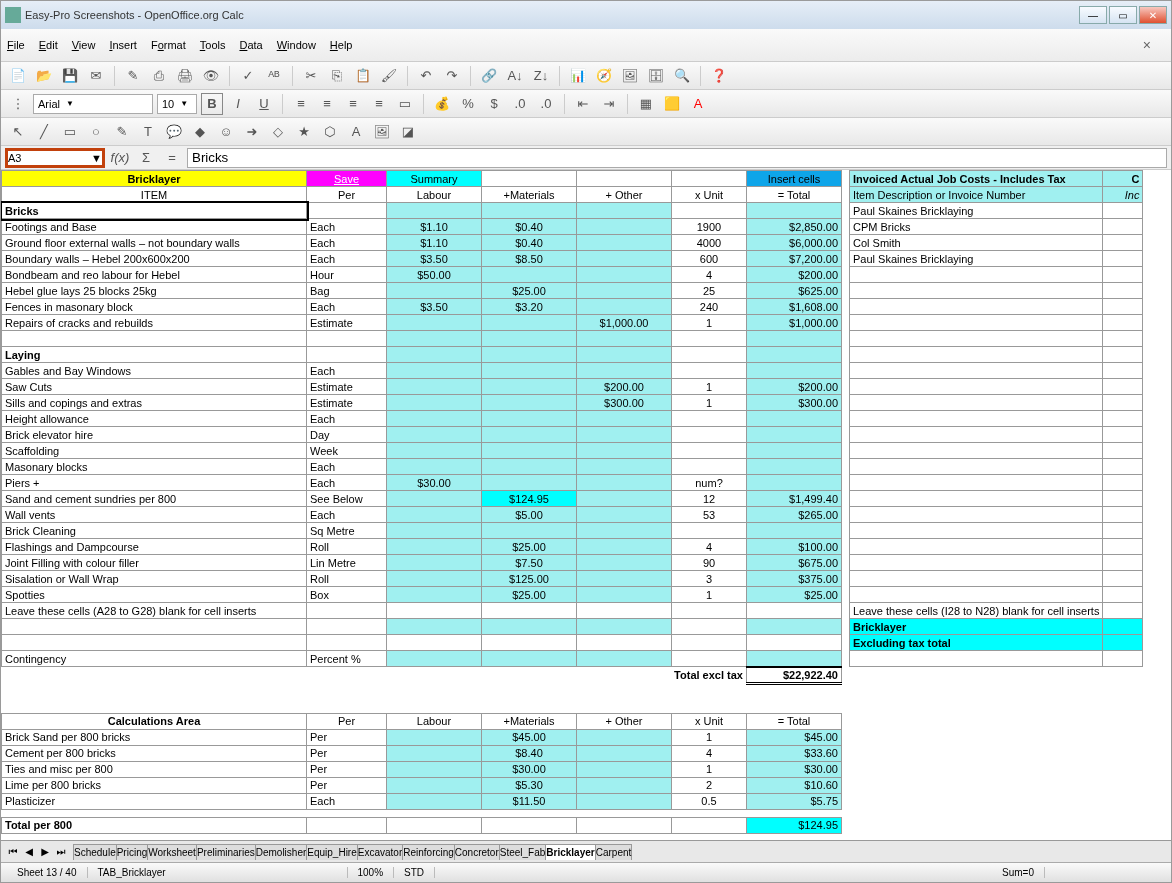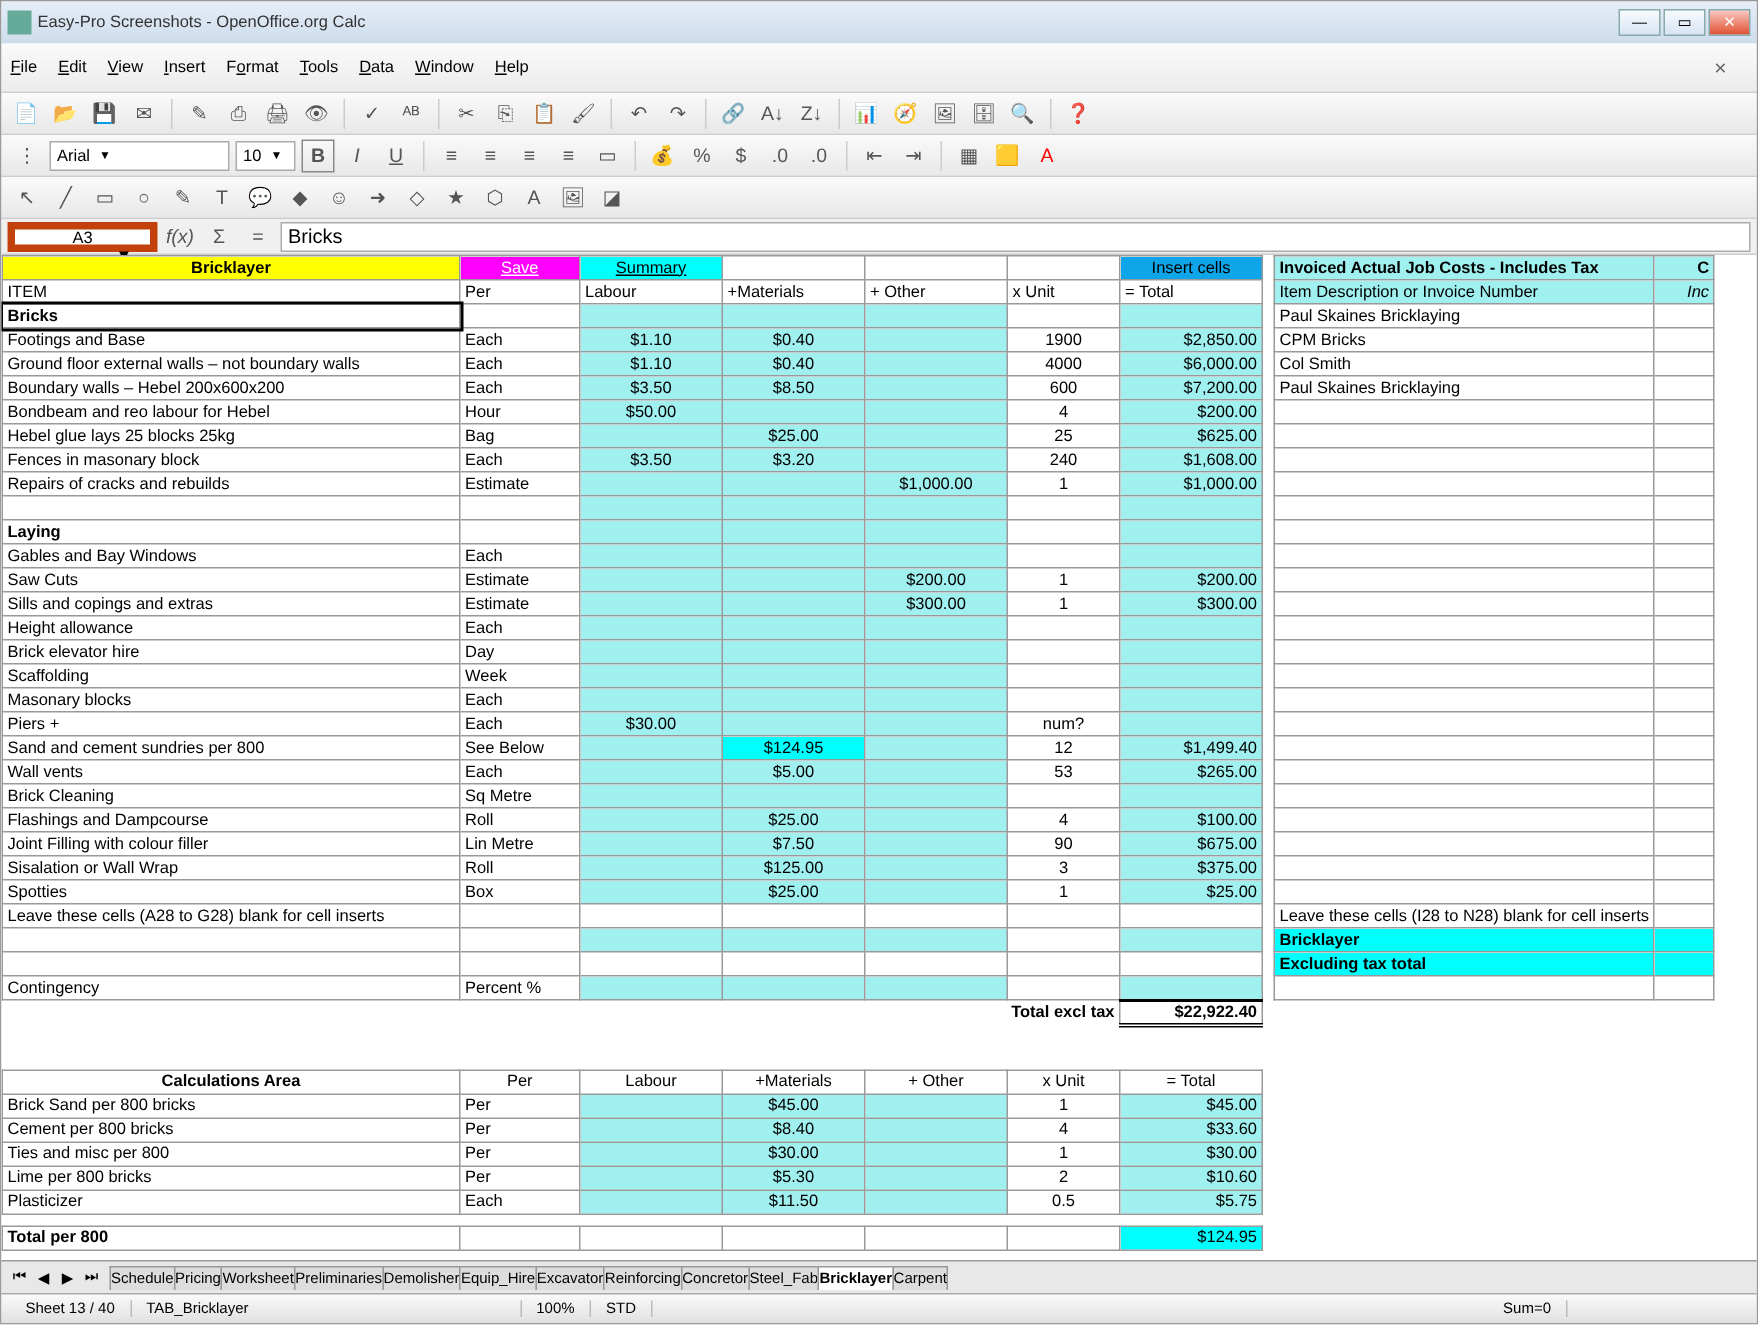--- a/index.html
+++ b/index.html
@@ -16,31 +16,31 @@
 .menubar span u { text-decoration:underline;}
 .menubar .closex { margin-left:auto; font-size:14px; color:#666;}
 .toolbar { height:28px; background:linear-gradient(#fafafa,#e8e8e8); display:flex; align-items:center; padding:2px 6px; border-bottom:1px solid #ccc; gap:4px;}
 .tbtn { width:22px; height:22px; border:1px solid transparent; display:flex; align-items:center; justify-content:center; font-size:13px; color:#555;}
 .tsep { width:1px; height:20px; background:#ccc; margin:0 3px;}
 .combo { height:20px; border:1px solid #aaa; background:#fff; padding:0 4px; display:flex; align-items:center; font-size:11px;}
 .combo .arrow{ margin-left:6px; font-size:8px;}
 .fontname { width:120px;}
 .fontsize { width:40px;}
 .formulabar { height:24px; background:#f0f0f0; display:flex; align-items:center; padding:2px 4px; border-bottom:1px solid #ccc; gap:4px;}
-.cellbox { width:100px; height:20px; border:5px solid #c2410c; background:#fff; padding:0 12px; display:flex; align-items:center;flex-direction:column;}
+.cellbox { width:100px; height:20px; border:3px solid #c2410c; background:#fff; padding:0 0; display:flex; align-items:center;}
 .formulainput { flex:1; height:20px; border:1px solid #aaa; background:#fff; padding:0 4px;}
 .sheet { flex:1; overflow:auto; background:#fff; position:relative;}
 table.ss { border-collapse:collapse; font-family:Arial,sans-serif; font-size:11px; table-layout:fixed;}
 table.ss td { border:1px solid #999; height:16px; padding:1px 3px; white-space:nowrap; overflow:hidden;}
 .c-item{width:305px;} .c-per{width:80px; text-align:left;} .c-lab{width:95px; text-align:center;} .c-mat{width:95px;text-align:center;} .c-oth{width:95px;text-align:center;} .c-unit{width:75px;text-align:center;} .c-tot{width:95px;text-align:right;} .c-gap{width:8px;border:none!important;} .c-desc{width:250px;} .c-inc{width:40px;}
 .yellowhdr{background:#ffff00; font-weight:bold; text-align:center;}
 .magenta{background:#ff00ff; color:#fff; text-align:center;text-decoration:underline;}
-.cyanbtn{background:#00ffff; text-align:center;text-decoration:underline;}
+.cyanbtn{background:#00ffff; text-align:center;}
 .greenbtn{background:#0ea5e9; border:1px solid #060; text-align:center; font-weight:normal;}
-.colhdr{font-weight:normal;}
+.colhdr{text-align:center; font-weight:normal;}
 .section{font-weight:bold;}
 .cyan{background:#a0f0f0;}
 .brightcyan{background:#00ffff; font-weight:bold;}
 .num{text-align:right;}
 .ctr{text-align:center;}
 .ital{}
 .selected{outline:2px solid #000;}
 .total-border{border-top:2px solid #000!important; border-bottom:3px double #000!important;}
 .sheettabs{ height:22px; background:#e8e8e8; border-top:1px solid #999; display:flex; align-items:center; font-size:10px;}
 .tabnav{ display:flex; padding:0 4px;}

